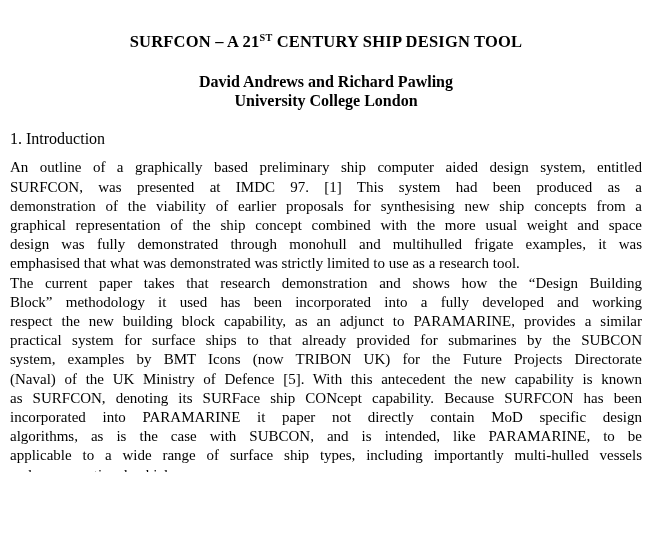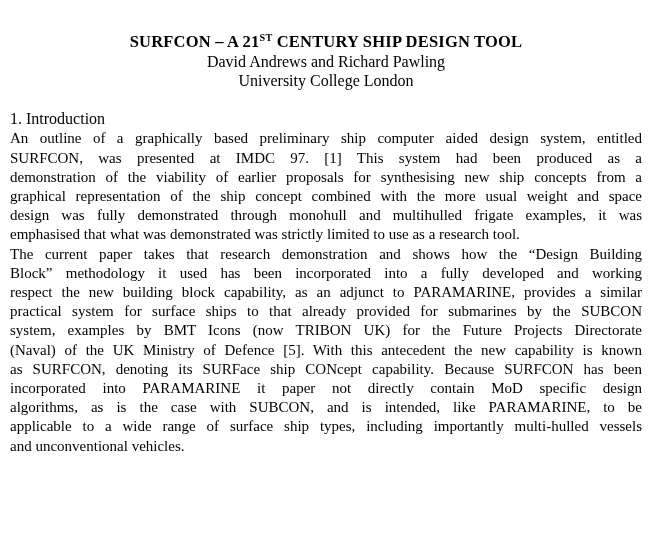--- a/index.html
+++ b/index.html
@@ -21,37 +21,38 @@
     font-weight: bold;
     text-align: center;
     letter-spacing: 0.2px;
   }
   .title sup {
     font-size: 0.62em;
     line-height: 0;
     vertical-align: super;
   }
   .authors-block {
+    margin-top: 20px;
     text-align: center;
-    font-weight: normal;
+    font-weight: bold;
     font-size: 16px;
     line-height: 19.2px;
   }
   .section-heading {
     margin: 19px 0 0 0;
     font-size: 16px;
     line-height: 20px;
     font-weight: normal;
     text-align: left;
   }
   .para {
     font-size: 15px;
     line-height: 19.2px;
   }
-  .para-1 { }
+  .para-1 { margin-top: 9px; }
   .para-2 { margin-top: 0; }
   .line {
     text-align: justify;
     text-align-last: justify;
     -moz-text-align-last: justify;
     white-space: nowrap;
   }
   .line.last {
     text-align-last: left;
     -moz-text-align-last: left;

